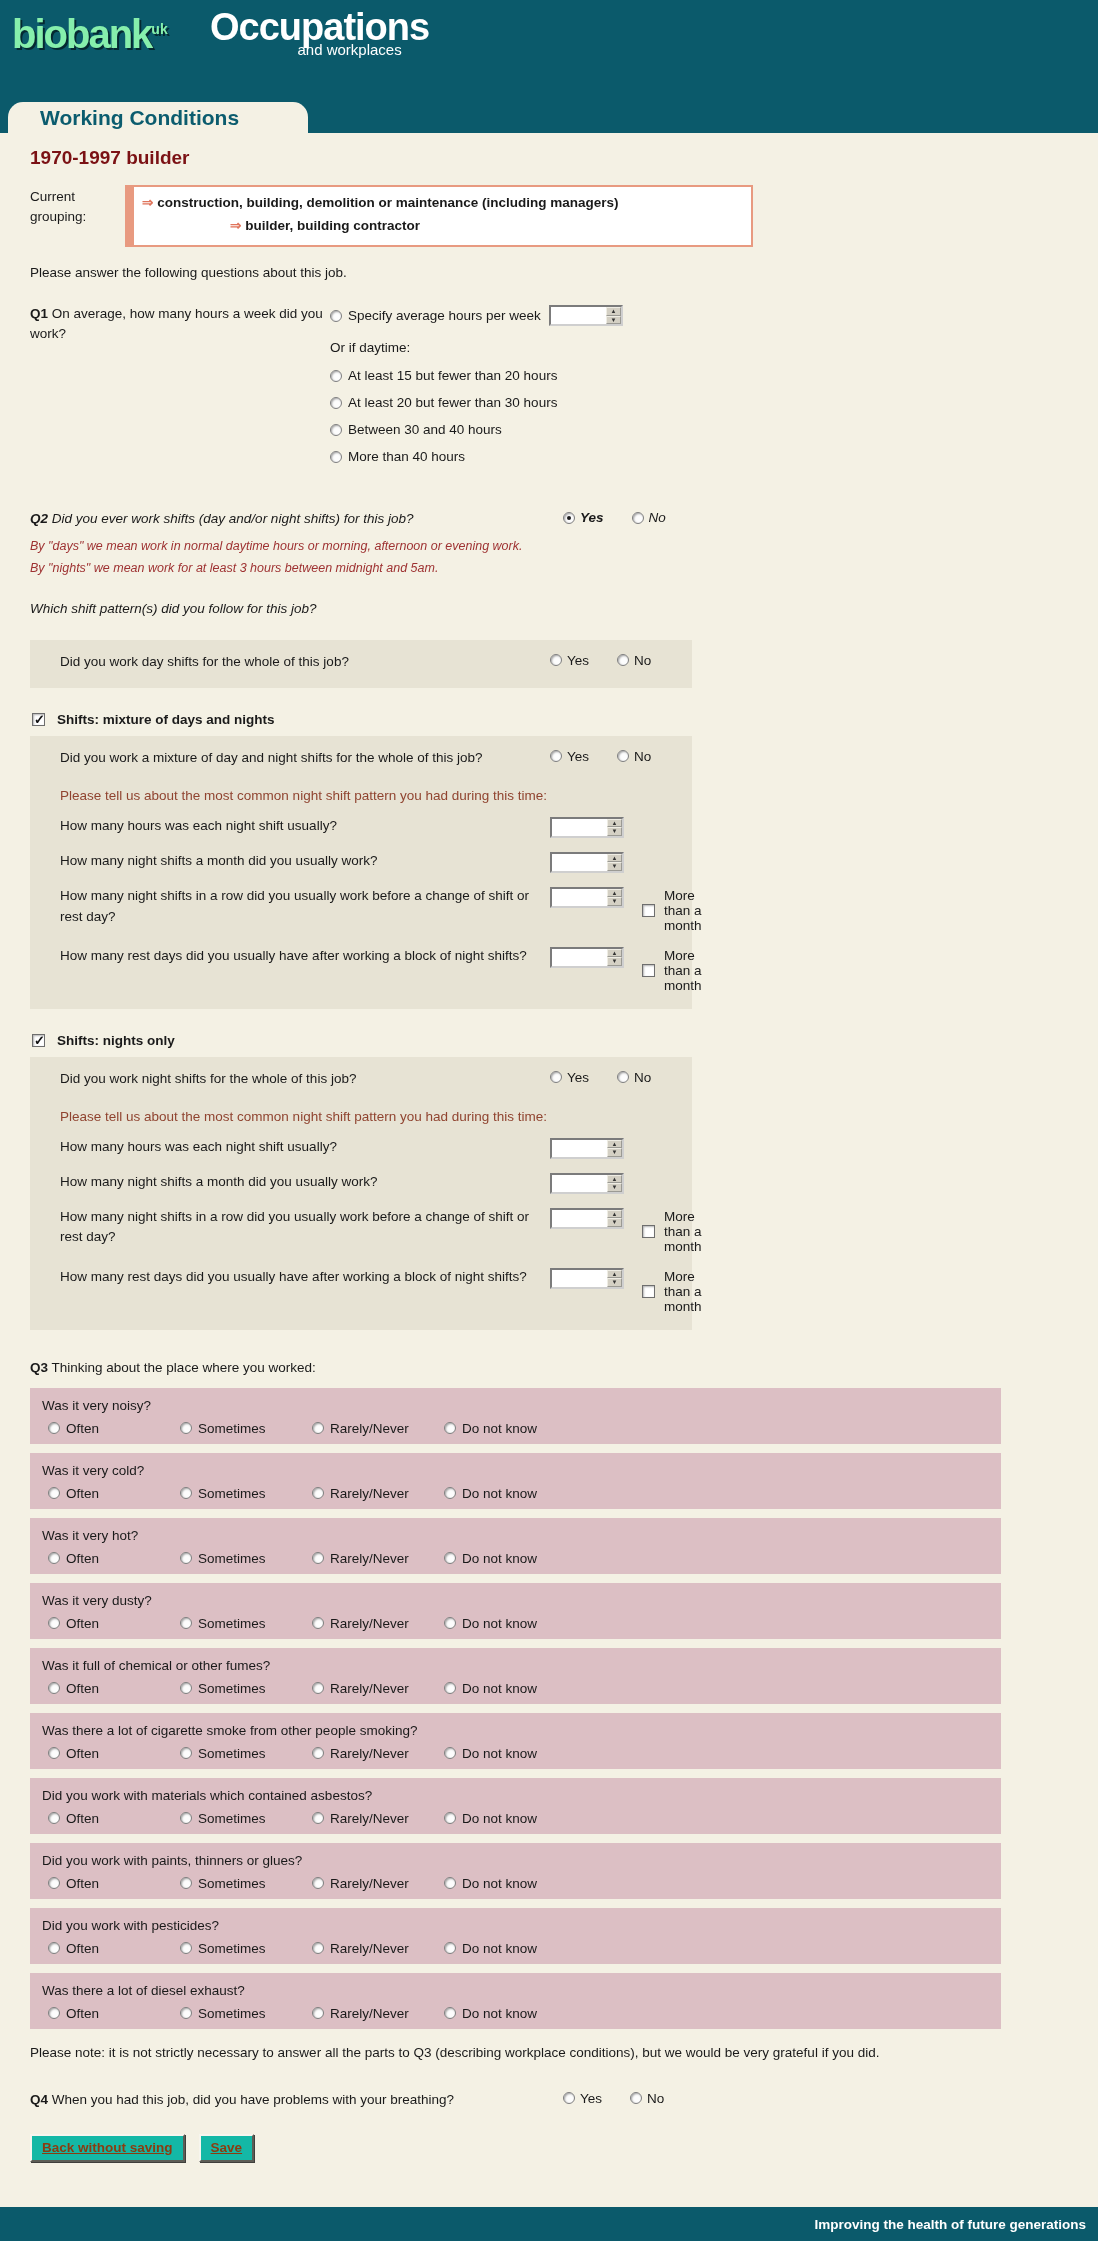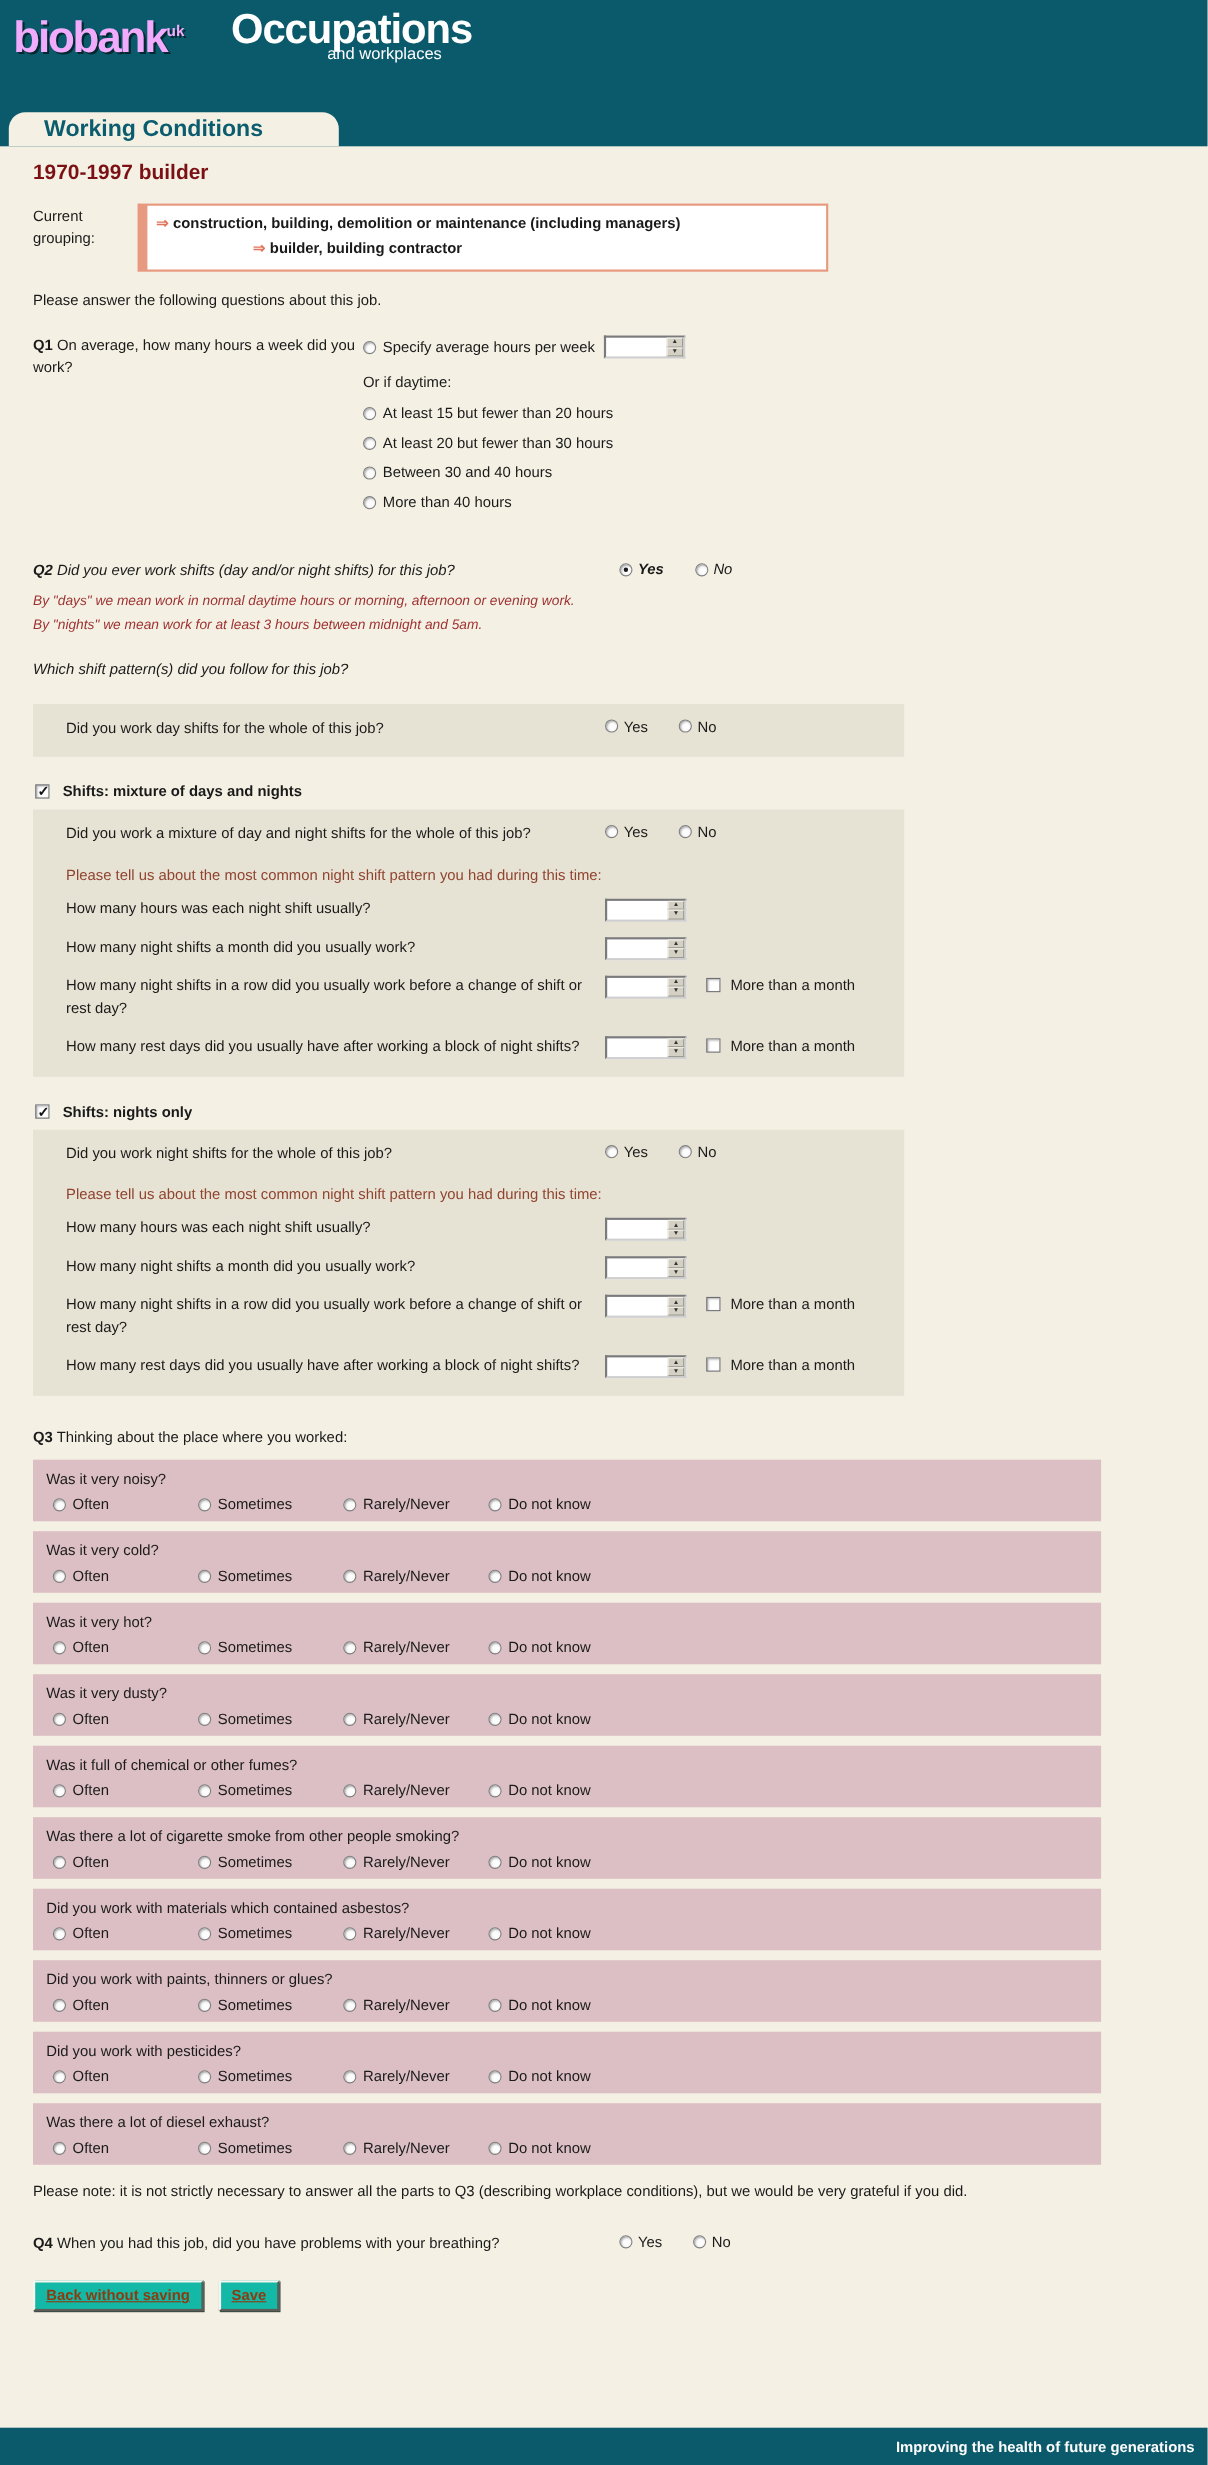--- a/index.html
+++ b/index.html
@@ -2,21 +2,21 @@
 <html><head>
 <meta charset="utf-8">
 <style>
   * { margin:0; padding:0; box-sizing:border-box; }
   html,body { background:#f4f1e4; }
   body { font-family:"Liberation Sans", sans-serif; font-size:13.5px; color:#1a1a1a; }
   .page { position:relative; width:1098px; height:2241px; background:#f4f1e4; overflow:hidden; }
 
   
   .header { background:#0b5a6b; height:100px; position:relative; }
-  .logo { position:absolute; left:12px; top:12px; color:#f0abfc; font-weight:bold;
+  .logo { position:absolute; left:12px; top:12px; color:#86efac; font-weight:bold;
           font-size:40px; letter-spacing:-2px; text-shadow:2px 2px 0 rgba(0,0,0,.55); }
   .logo sup { font-size:14px; letter-spacing:0; vertical-align:super; }
   .titleblock { position:absolute; left:210px; top:6px; text-align:center; }
   .apptitle { color:#fff; font-weight:bold; font-size:38px; letter-spacing:-1px; }
   .appsub { color:#fff; font-size:15px; margin-top:-8px; margin-left:60px; }
   .tabband { background:#0b5a6b; height:33px; position:relative; }
   .tab { position:absolute; left:8px; top:2px; height:31px; width:300px;
          background:#f4f1e4; border-radius:15px 15px 0 0; display:flex; align-items:center; }
   .tab span { color:#0b5c6e; font-weight:bold; font-size:21px; margin-left:32px; white-space:nowrap; }
 
@@ -70,21 +70,21 @@
   .yn .optlab.selected { font-weight:bold; }
   .q2-note { color:#9e3232; font-size:12.5px; line-height:22px; }
   .q2 { margin-bottom:0;font-style:italic; }
   .q2-notes { margin-top:6px; }
   .followup { margin-top:22px; margin-bottom:24px; }
 
   
   .shift-section { margin-bottom:24px; }
   .chk-row { display:flex; align-items:center; margin-left:2px; }
   .chk-label { font-weight:bold; margin-left:12px; }
-  .panel { background:#e7e3d4; margin-top:9px; width:792px; padding:13px 20px 16px 30px; }
+  .panel { background:#e7e3d4; margin-top:9px; width:662px; padding:13px 20px 16px 30px; }
   .whole-row { display:flex; align-items:flex-start; }
   .whole-row .wq { flex:none; width:490px; line-height:1.4; }
   .pattern-heading { color:#904430; margin-top:20px; }
   .pat-row { display:flex; align-items:flex-start; margin-top:13px; }
   .pat-q { flex:none; width:490px; line-height:1.55; }
   .pat-row .spin { margin-right:18px; margin-top:1px; }
   .pat-extra { display:flex; align-items:center; margin-top:2px; }
   .pat-extra .optlab { margin-left:9px; }
 
   

